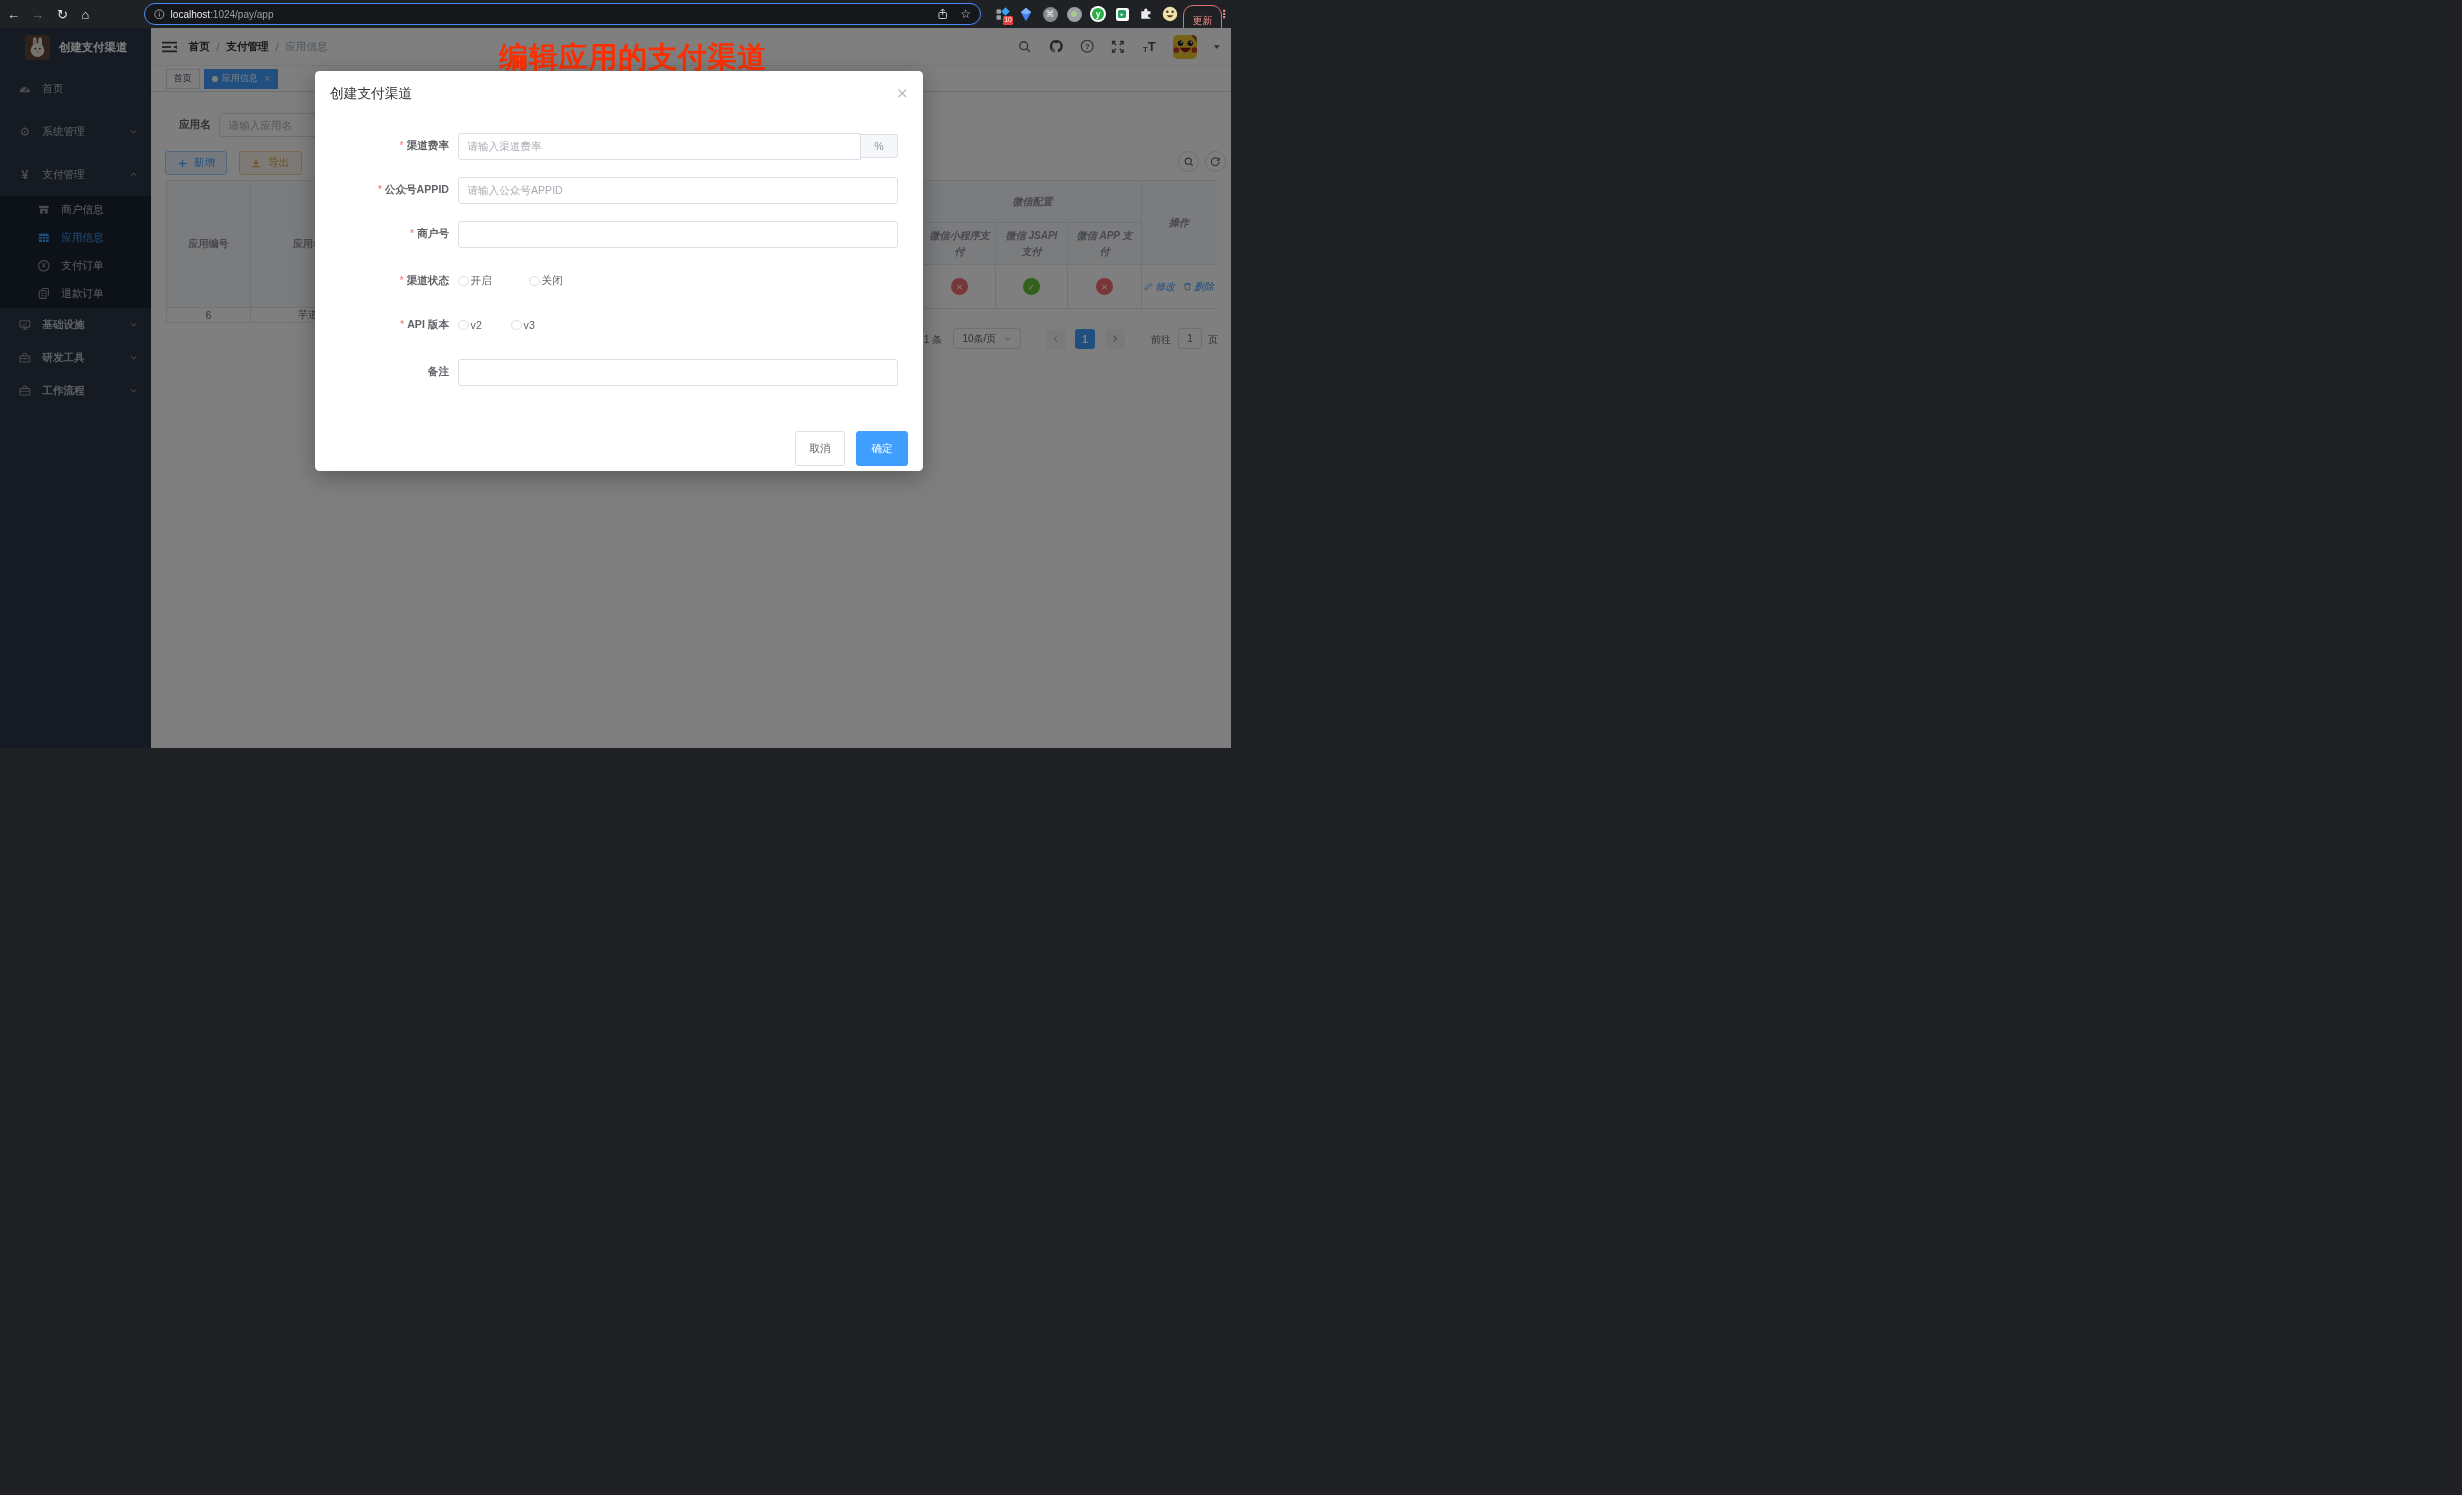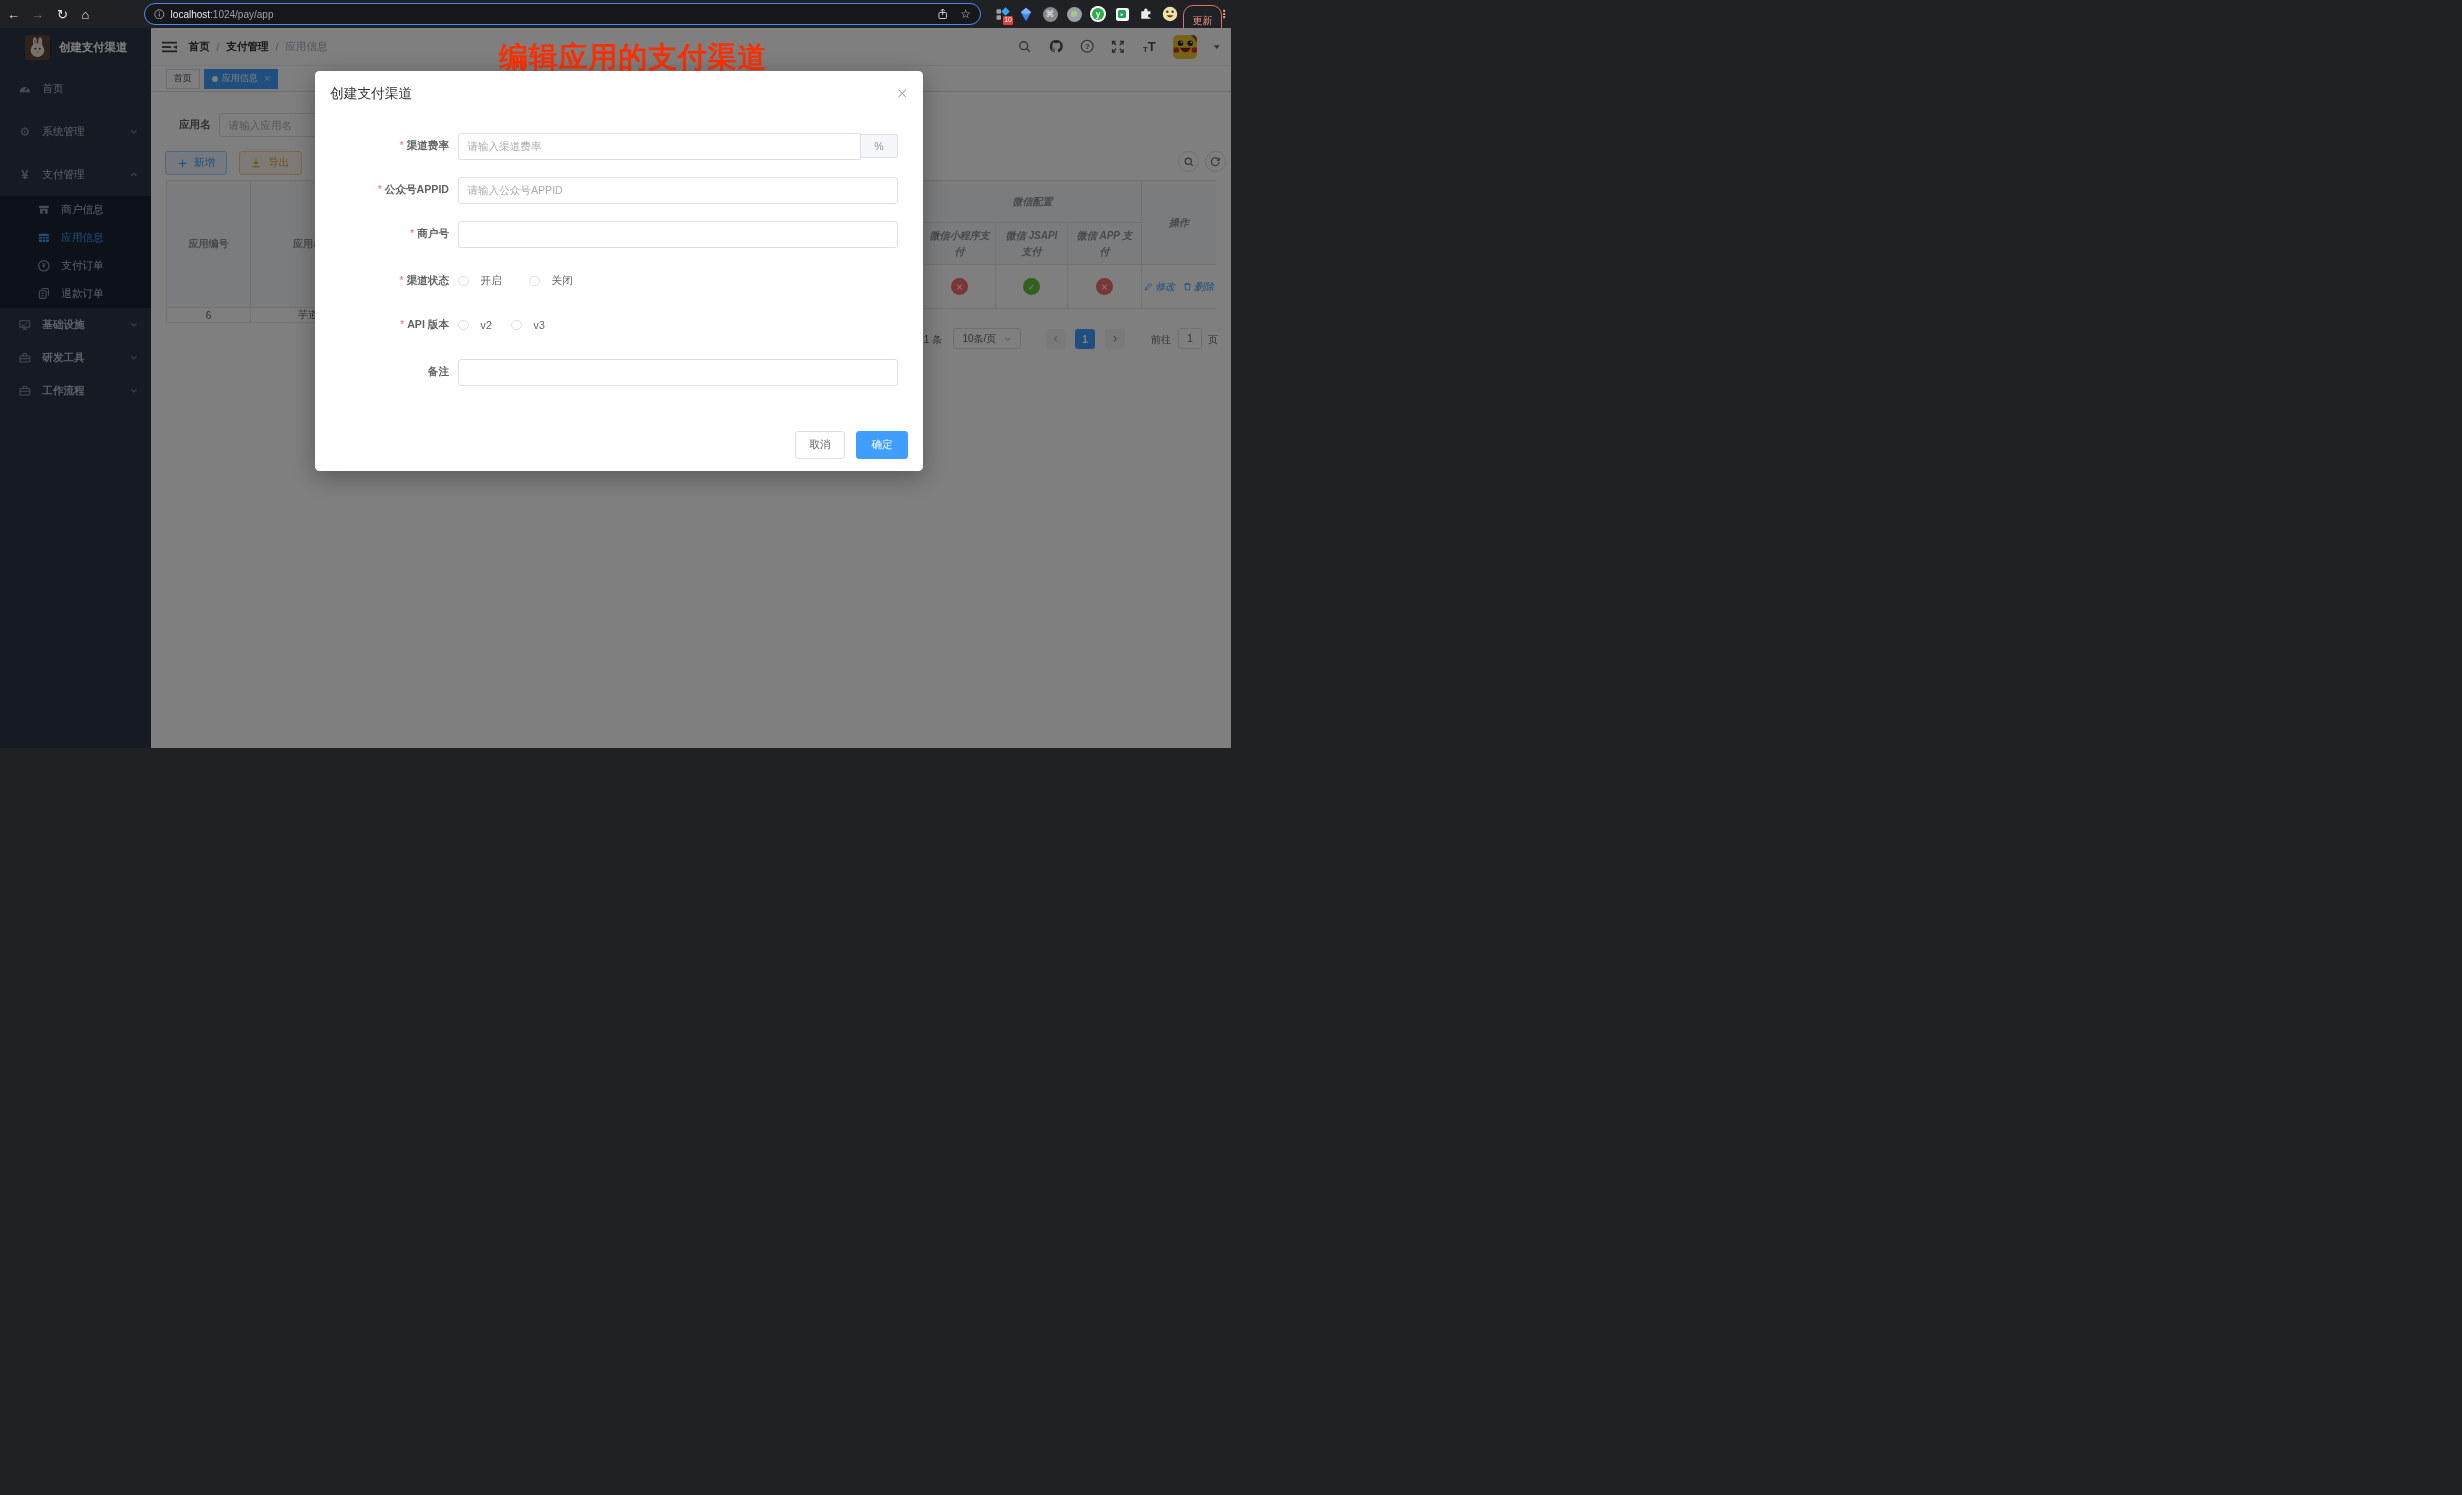--- a/index.html
+++ b/index.html
@@ -87,24 +87,24 @@
   .dlg-title { position:absolute; left:15px; top:13.7px; font-size:13.7px; color:#303133; }
   .dlg-close { position:absolute; right:13.7px; top:15px; width:13.7px; height:13.7px; display:flex; align-items:center; justify-content:center; color:#a8abb2; cursor:pointer; }
   .drow { position:absolute; left:0; width:100%; height:24px; display:flex; align-items:center; }
   .dlabel { width:143px; text-align:right; padding-right:9px; font-size:10.6px; font-weight:bold; color:#606266; flex:none; }
   .req { color:#f56c6c; margin-right:3px; font-weight:normal; }
   .dctrl { width:440px; display:flex; align-items:center; }
   .dinput { flex:1; height:27px; border:0.8px solid #dcdfe6; border-radius:3px; font-size:10.6px; color:#606266; padding:0 8.4px; outline:none; }
   .dinput::placeholder { color:#a8abb2; }
   .dinput.grp { border-radius:3px 0 0 3px; }
   .grp-suffix { width:37px; height:24px; background:#f5f7fa; border:0.8px solid #dcdfe6; border-left:none; border-radius:0 3px 3px 0; color:#909399; font-size:10.6px; display:flex; align-items:center; justify-content:center; }
-  .radio-opt { display:flex; align-items:center; gap:12px; width:71px; cursor:pointer; }
+  .radio-opt { display:flex; align-items:center; gap:2px; width:71px; cursor:pointer; }
   .radio-circle { width:10.6px; height:10.6px; border:0.8px solid #dcdfe6; border-radius:50%; background:#fff; flex:none; }
   .radio-label { font-size:10.6px; color:#606266; }
-  .dlg-btn { position:absolute; top:360px; height:28px; border-radius:3px; font-size:10.6px; display:flex; align-items:center; justify-content:center; cursor:pointer; }
+  .dlg-btn { position:absolute; top:360px; height:35px; border-radius:3px; font-size:10.6px; display:flex; align-items:center; justify-content:center; cursor:pointer; }
   .dlg-cancel { right:78px; width:50px; background:#fff; border:0.8px solid #dcdfe6; color:#606266; }
   .dlg-confirm { right:15px; width:52px; background:#409eff; border:0.8px solid #409eff; color:#fff; }
 
   svg { display:block; }
 </style>
 </head>
 <body>
 
 <div class="page">
 

